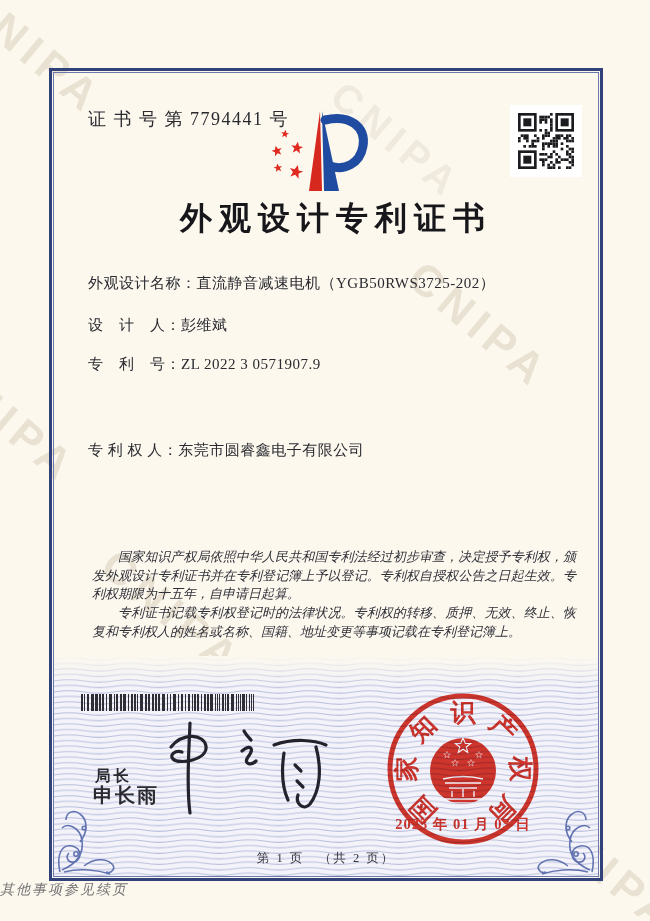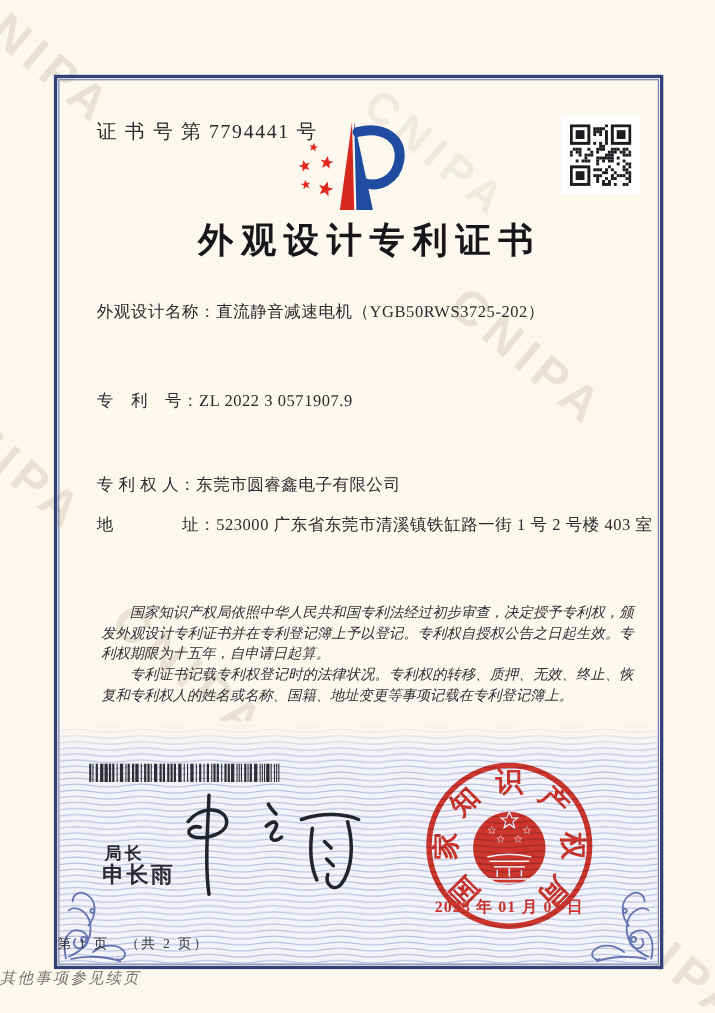--- a/index.html
+++ b/index.html
@@ -21,21 +21,21 @@
   .cert::after{content:"";position:absolute;inset:1px;border:1px solid #6b77ad;
         pointer-events:none;z-index:6;}
   .cert-no{position:absolute;left:36px;top:36px;font-size:18px;letter-spacing:1.5px;}
   .logo{position:absolute;left:200px;top:34px;width:150px;height:94px;}
   .qr-pad{position:absolute;left:458px;top:34px;width:72px;height:72px;background:#fff;
         display:flex;align-items:center;justify-content:center;}
   .title{position:absolute;left:0;right:0;top:126px;margin:0;text-align:center;
         font-size:32px;font-weight:700;letter-spacing:7px;color:#17171b;padding-left:20px;}
   .frow{position:absolute;left:36px;right:16px;font-size:15px;letter-spacing:.5px;
         white-space:nowrap;}
-  .r0{top:203px}.r1{top:245px}.r2{top:284px}.r3{top:322px}.r4{top:360px}.r5{top:397px}
+  .r0{top:203px}.r1{top:245px}.r2{top:284px}.r3{top:322px}.r4{top:370px}.r5{top:397px}
   .grant{top:435px}
   .grant .g2{position:absolute;left:247px;top:0;white-space:nowrap;}
   .para{position:absolute;left:36px;width:484px;margin:4px;font-size:13px;
         line-height:18.6px;text-indent:2em;font-style:italic;color:#2f2f38;
         text-align:justify;}
   .p1{top:473px}.p2{top:529px}
   
   .guilloche{position:absolute;left:2px;right:2px;bottom:2px;top:585px;
         background:#f3f3f9;z-index:1;}
   .guilloche .waves{position:absolute;inset:0;width:100%;height:100%;}
@@ -49,21 +49,21 @@
         letter-spacing:3px;z-index:2;margin-top:16px;}
   .signer-name{position:absolute;left:41px;top:711px;font-size:20px;font-weight:700;
         letter-spacing:2px;z-index:2;}
   .signature{position:absolute;left:102px;top:636px;width:195px;height:115px;z-index:2;}
   .seal{position:absolute;left:321px;top:608px;width:180px;height:180px;z-index:3;
         opacity:.93;mix-blend-mode:multiply;}
   .ring-ch{fill:#d5271d;font-size:25px;font-weight:700;text-anchor:middle;
         dominant-baseline:central;font-family:"Liberation Serif",serif;}
   .seal-date{fill:#d5271d;font-size:14.5px;font-weight:700;text-anchor:middle;
         letter-spacing:1px;font-family:"Liberation Serif",serif;}
-  .page-num{position:absolute;left:0;right:0;top:779px;text-align:left;
+  .page-num{position:absolute;left:0;right:0;top:779px;text-align:center;
         font-size:12.5px;letter-spacing:2px;z-index:2;color:#33333c;}
   .note{position:absolute;left:0;right:0;top:881px;text-align:left;font-size:14px;
         font-style:italic;letter-spacing:2px;color:#737373;}
 </style>
 </head>
 <body>
 
 <div class="page">
 
   <span class="wm wm1">CNIPA</span>
@@ -213,23 +213,23 @@
           <rect x="41.6" y="5.2" width="7.800000000000001" height="7.800000000000001" fill="#1c1c20"></rect>
           <rect x="0" y="36.4" width="18.2" height="18.2" fill="#1c1c20"></rect>
           <rect x="2.6" y="39" width="13" height="13" fill="#fff"></rect>
           <rect x="5.2" y="41.6" width="7.800000000000001" height="7.800000000000001" fill="#1c1c20"></rect>
         </svg>
     </div>
 
     <h1 class="title">外观设计专利证书</h1>
 
     <div class="frow r0"><span>外观设计名称：</span><span>直流静音减速电机（YGB50RWS3725-202）</span></div>
+    <div class="frow r1"><span>设　计　人：</span><span>彭维斌</span></div>
     <div class="frow r2"><span>专　利　号：</span><span>ZL 2022 3 0571907.9</span></div>
     <div class="frow r4"><span>专 利 权 人：</span><span>东莞市圆睿鑫电子有限公司</span></div>
-    <div class="frow r5"><span>地　　　　址：</span><span>523000 广东省东莞市清溪镇铁缸路一街 1 号 2 号楼 403 室</span></div>
 
 
     <p class="para p1">国家知识产权局依照中华人民共和国专利法经过初步审查，决定授予专利权，颁发外观设计专利证书并在专利登记簿上予以登记。专利权自授权公告之日起生效。专利权期限为十五年，自申请日起算。</p>
     <p class="para p2">专利证书记载专利权登记时的法律状况。专利权的转移、质押、无效、终止、恢复和专利权人的姓名或名称、国籍、地址变更等事项记载在专利登记簿上。</p>
 
     <div class="guilloche">
       <svg class="waves" viewBox="0 0 544 219" preserveAspectRatio="none">
         <defs>
           <pattern id="wv" width="60" height="5.5" patternUnits="userSpaceOnUse">
             <path d="M0,2.8 Q15,0.4 30,2.8 T60,2.8" fill="none" stroke="#b6bcdc" stroke-width="1"></path>

